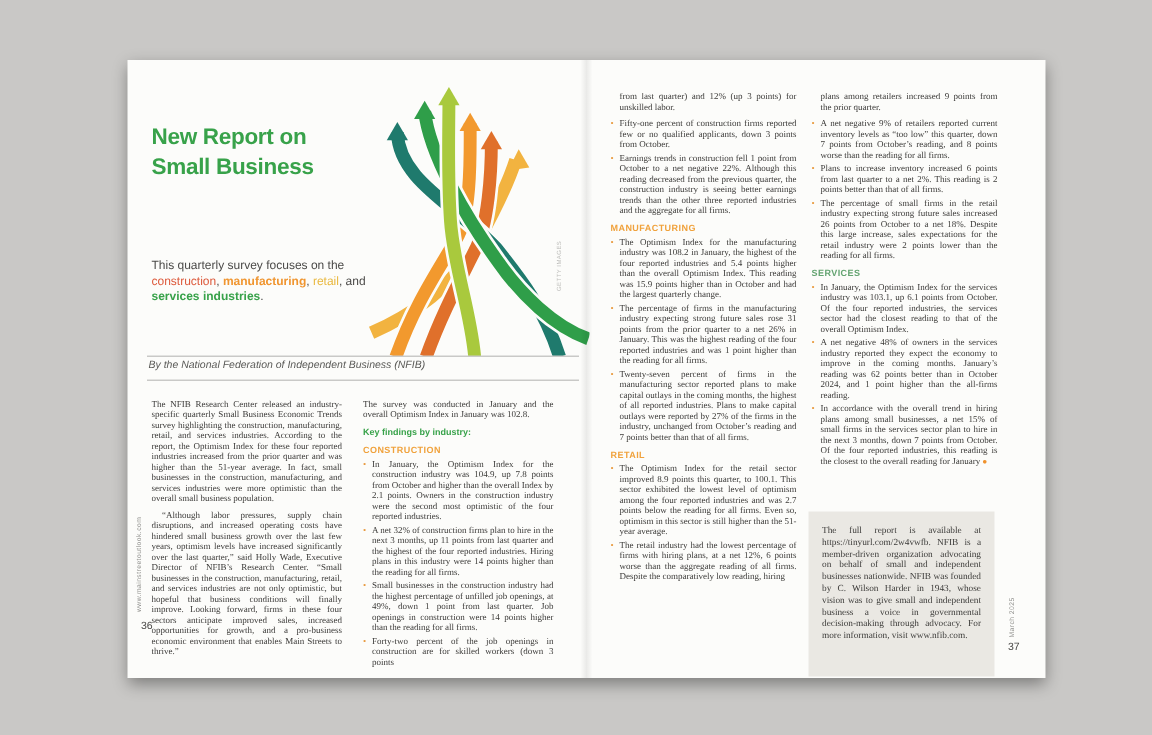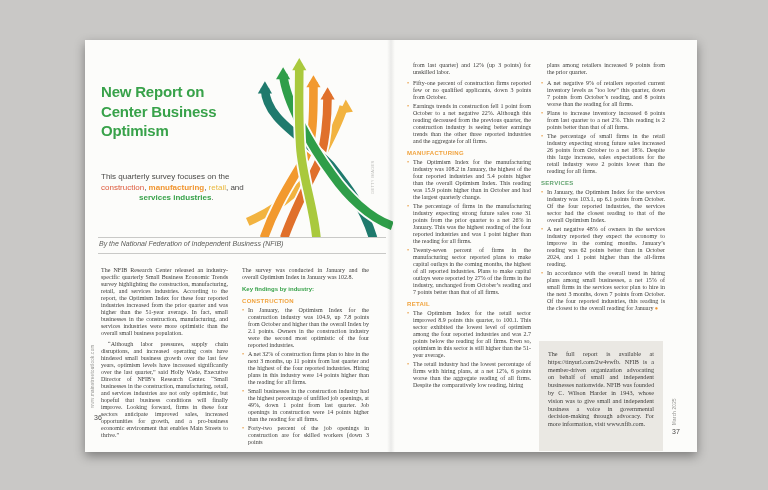--- a/index.html
+++ b/index.html
@@ -10,21 +10,21 @@
   .seam{position:absolute;left:302px;top:0;width:8px;height:412px;
         background:linear-gradient(90deg,rgba(0,0,0,0),rgba(0,0,0,.07) 50%,rgba(0,0,0,0));}
   
   .title{position:absolute;left:16px;top:42px;width:210px;color:#38a24a;font-weight:bold;
          font-size:15px;line-height:19.5px;letter-spacing:-.2px;}
   .subtitle{position:absolute;left:16px;top:132px;width:170px;font-size:8px;line-height:10.5px;
             color:#4b4a48;}
   .seg-construction{color:#dd5a3c;}
   .seg-manufacturing{color:#f0952f;font-weight:bold;}
   .seg-retail{color:#e9b83e;}
-  .seg-services{color:#38a24a;font-weight:bold;margin-left:38px;}
+  .seg-services{color:#38a24a;font-weight:bold;}
   .rule{position:absolute;left:13px;width:288px;height:1px;background:#c9c9c7;}
   .byline{position:absolute;left:14px;top:200px;width:280px;font-size:7px;font-style:italic;
           color:#5b5b58;}
   .col{position:absolute;font-family:"Liberation Serif",serif;font-size:6px;line-height:7px;
        color:#3c3b39;text-align:justify;overflow:hidden;}
   .colL1{left:16px;top:227px;width:127px;height:181px;}
   .colL2{left:157px;top:227px;width:127px;height:181px;}
   .colR1{left:322px;top:22px;width:124px;height:364px;}
   .colR2{left:456px;top:22px;width:124px;height:276px;}
   .col p{margin:0 0 4px 0;}
@@ -55,22 +55,21 @@
   .pn-right{left:587px;top:388px;}
   .illustration{position:absolute;left:160px;top:14px;width:148px;height:184px;}
 </style>
 </head>
 <body>
 
 <div class="spread">
 
   <div class="title">
     <div>New Report on</div>
-    <div>Center Business</div>
-    <div>Optimism</div>
+    <div>Small Business</div>
   </div>
 
   <div class="subtitle"><span class="seg-plain">This quarterly survey focuses on the </span><span class="seg-construction">construction</span><span class="seg-plain">, </span><span class="seg-manufacturing">manufacturing</span><span class="seg-plain">, </span><span class="seg-retail">retail</span><span class="seg-plain">, and </span><span class="seg-services">services industries</span><span class="seg-plain">.</span></div>
 
   <svg class="illustration" viewBox="0 0 145 182" preserveAspectRatio="xMidYMid meet">
 
     <path d="M2,166 C34,152 58,132 72,106 C84,84 92,68 97,52" fill="none" stroke="#fcfcfa" stroke-width="12"></path>
     <path d="M2,166 C34,152 58,132 72,106 C84,84 92,68 97,52" fill="none" stroke="#f2b340" stroke-width="8.5"></path>
     <polygon points="92,59 106,57 99,45" fill="#f2b340"></polygon>
 

